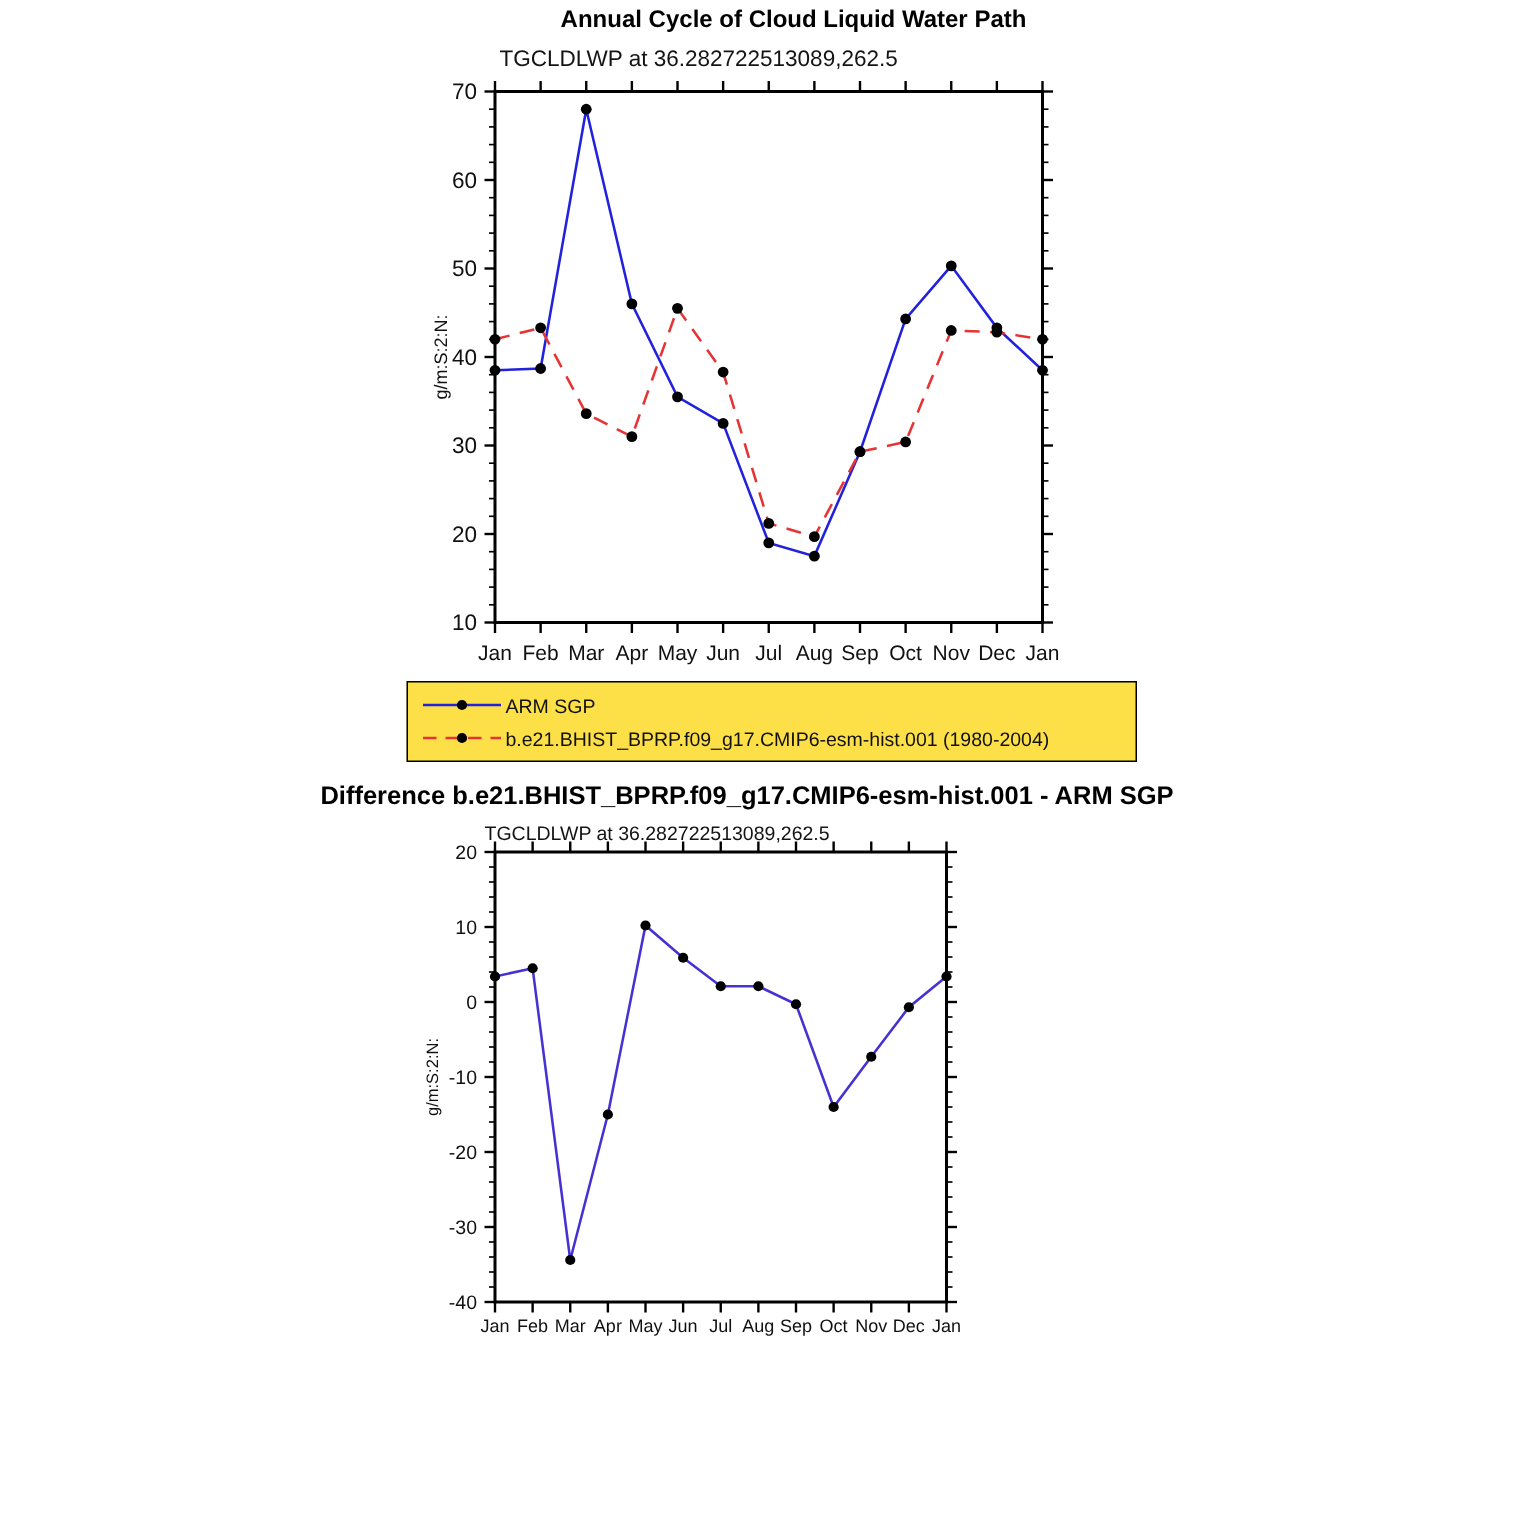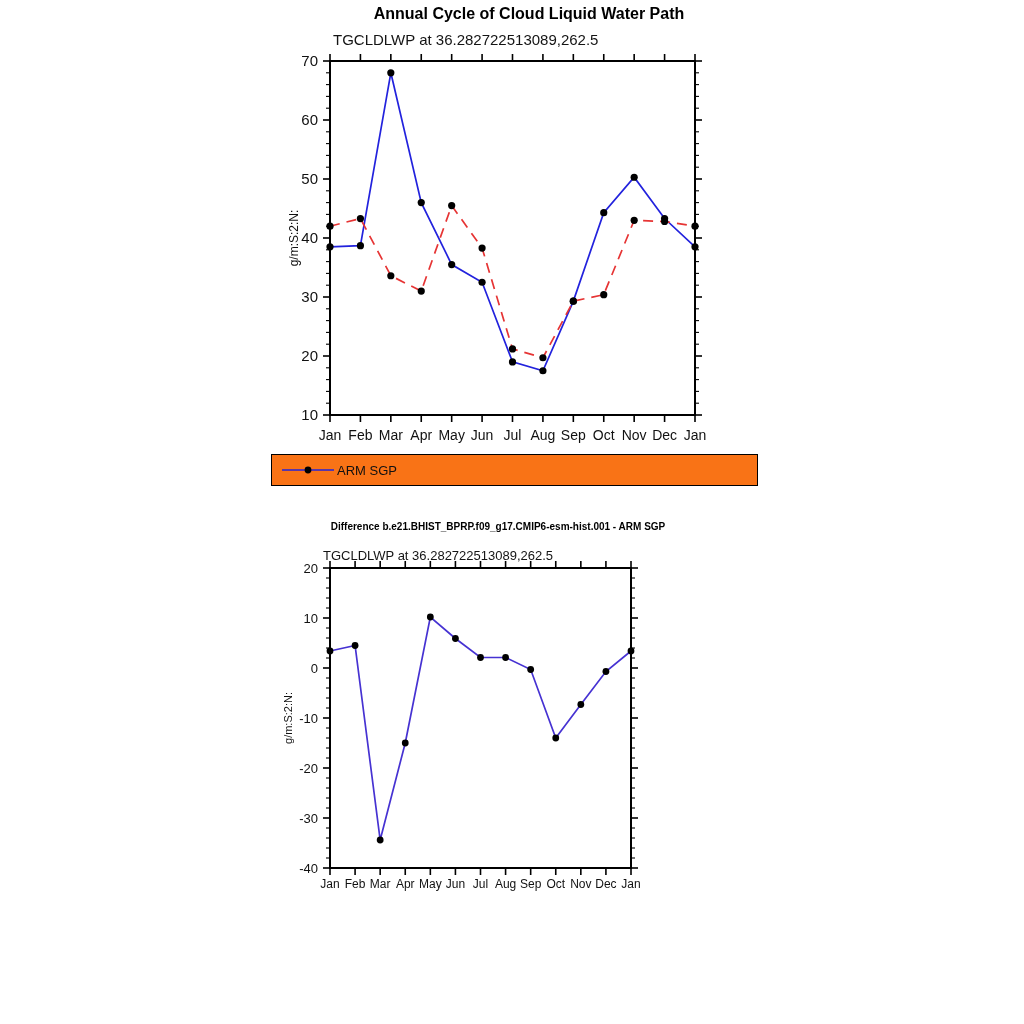--- a/index.html
+++ b/index.html
@@ -4,26 +4,26 @@
 <style>
   html,body{margin:0;padding:0;}
   body{
     width:1024px;height:1024px;background:#ffffff;position:relative;overflow:hidden;
     font-family:"Liberation Sans", sans-serif;color:#000;
   }
   .abs{position:absolute;}
   .chart-title{font-weight:bold;font-size:16px;text-align:center;white-space:nowrap;margin-left:17px;}
   #title1{left:0;top:5px;width:1024px;}
   #subtitle1{left:333px;top:31px;font-size:15px;color:#141414;white-space:nowrap;}
-  #title2{left:0;top:521px;width:962px;font-size:10px;}
+  #title2{left:0;top:521px;width:962px;font-size:17px;}
   #subtitle2{left:323px;top:548px;font-size:13px;color:#141414;white-space:nowrap;}
   #chart-canvas{position:absolute;left:0;top:0;}
   #chart-canvas text{font-family:"Liberation Sans", sans-serif;fill:#111;}
   #legend-box{
-    left:271px;top:454px;width:487px;background:#f97316;border:1px solid #000;
+    left:271px;top:454px;width:487px;background:#fde047;border:1px solid #000;
     box-sizing:border-box;padding:4px 0 4px 7px;
   }
   .legend-row{display:flex;align-items:center;height:22px;font-size:13px;color:#111;white-space:nowrap;}
   .legend-sample{flex:0 0 auto;display:block;}
 </style>
 </head>
 <body>
 
 <div class="abs chart-title" id="title1">Annual Cycle of Cloud Liquid Water Path</div>
 
@@ -299,17 +299,24 @@
   </svg>
 
 <div class="abs" id="legend-box">
   <div class="legend-row">
     <svg class="legend-sample" width="58" height="12">
       <line class="legend-line" x1="3" y1="6" x2="55" y2="6" stroke-width="1.7" stroke="#2222dd"></line>
       <circle cx="29" cy="6" r="3.4" fill="#000"></circle>
     </svg>
     <span>ARM SGP</span>
   </div>
+  <div class="legend-row">
+    <svg class="legend-sample" width="58" height="12">
+      <line class="legend-line" x1="3" y1="6" x2="55" y2="6" stroke-width="1.7" stroke="#e63434" stroke-dasharray="9,6"></line>
+      <circle cx="29" cy="6" r="3.4" fill="#000"></circle>
+    </svg>
+    <span>b.e21.BHIST_BPRP.f09_g17.CMIP6-esm-hist.001 (1980-2004)</span>
+  </div>
 </div>
 
 <div class="abs chart-title" id="title2">Difference b.e21.BHIST_BPRP.f09_g17.CMIP6-esm-hist.001 - ARM SGP</div>
 
 <div class="abs" id="subtitle2">TGCLDLWP at 36.282722513089,262.5</div>
 
 </body></html>

